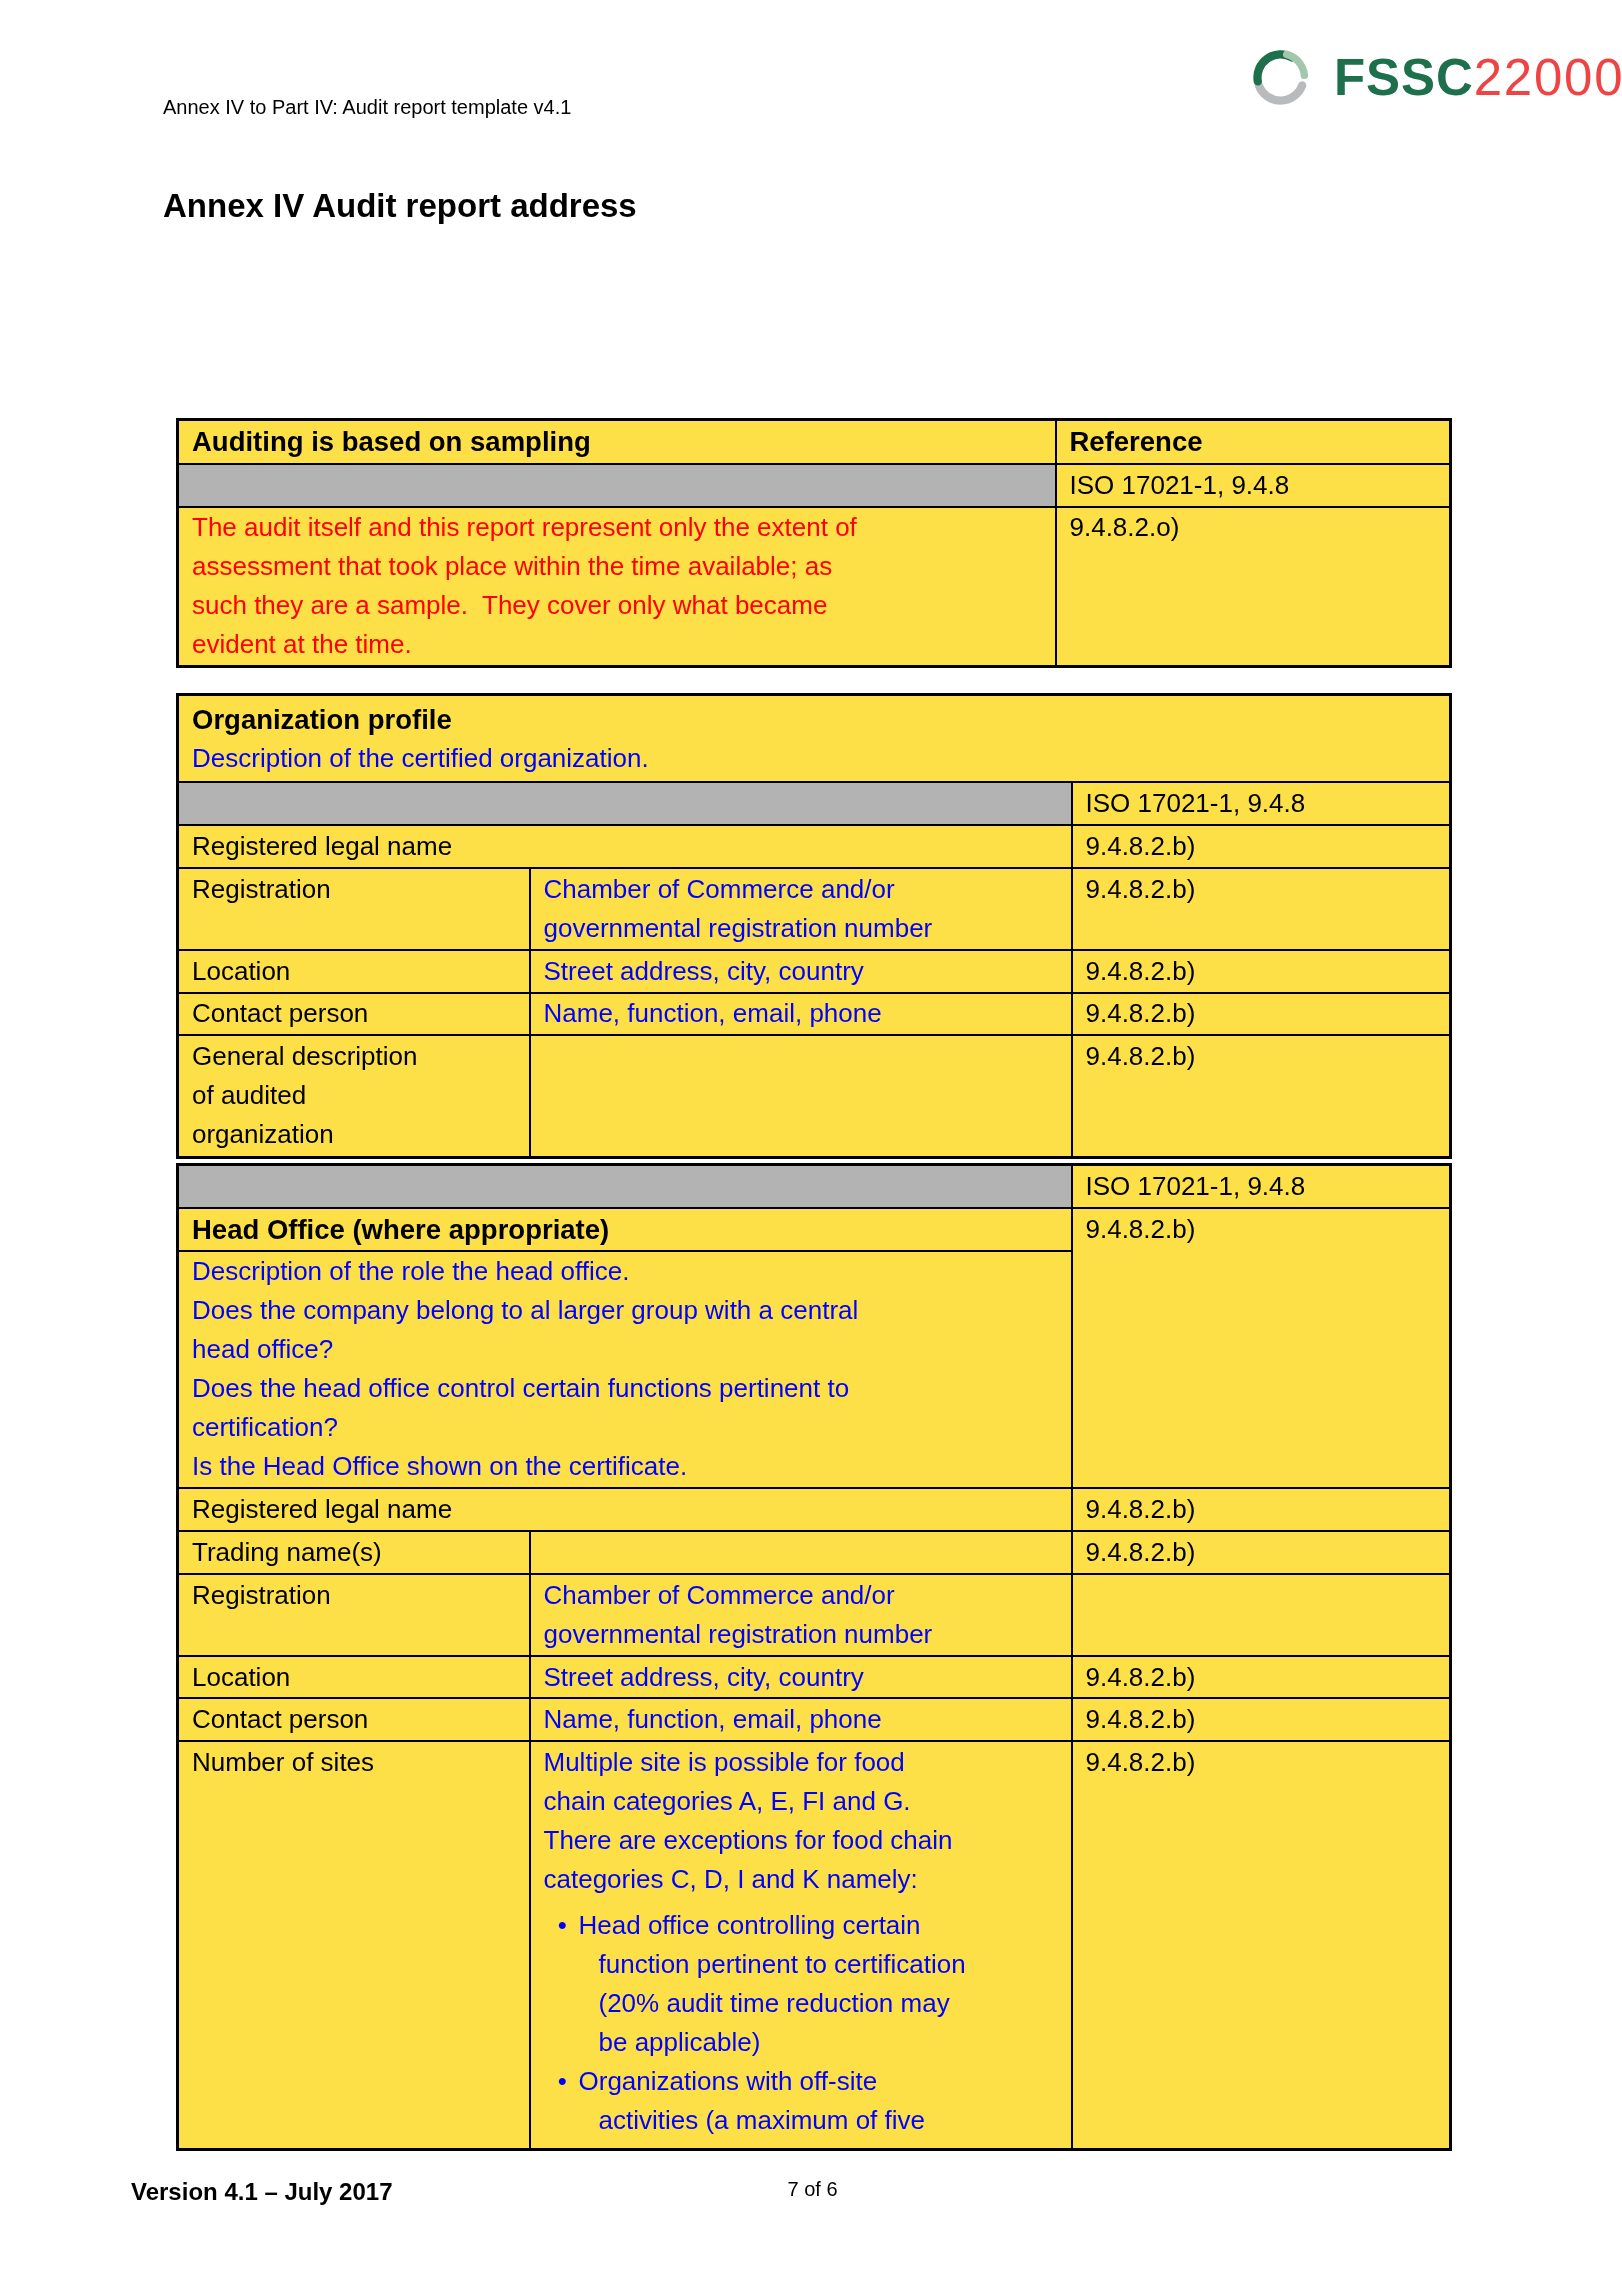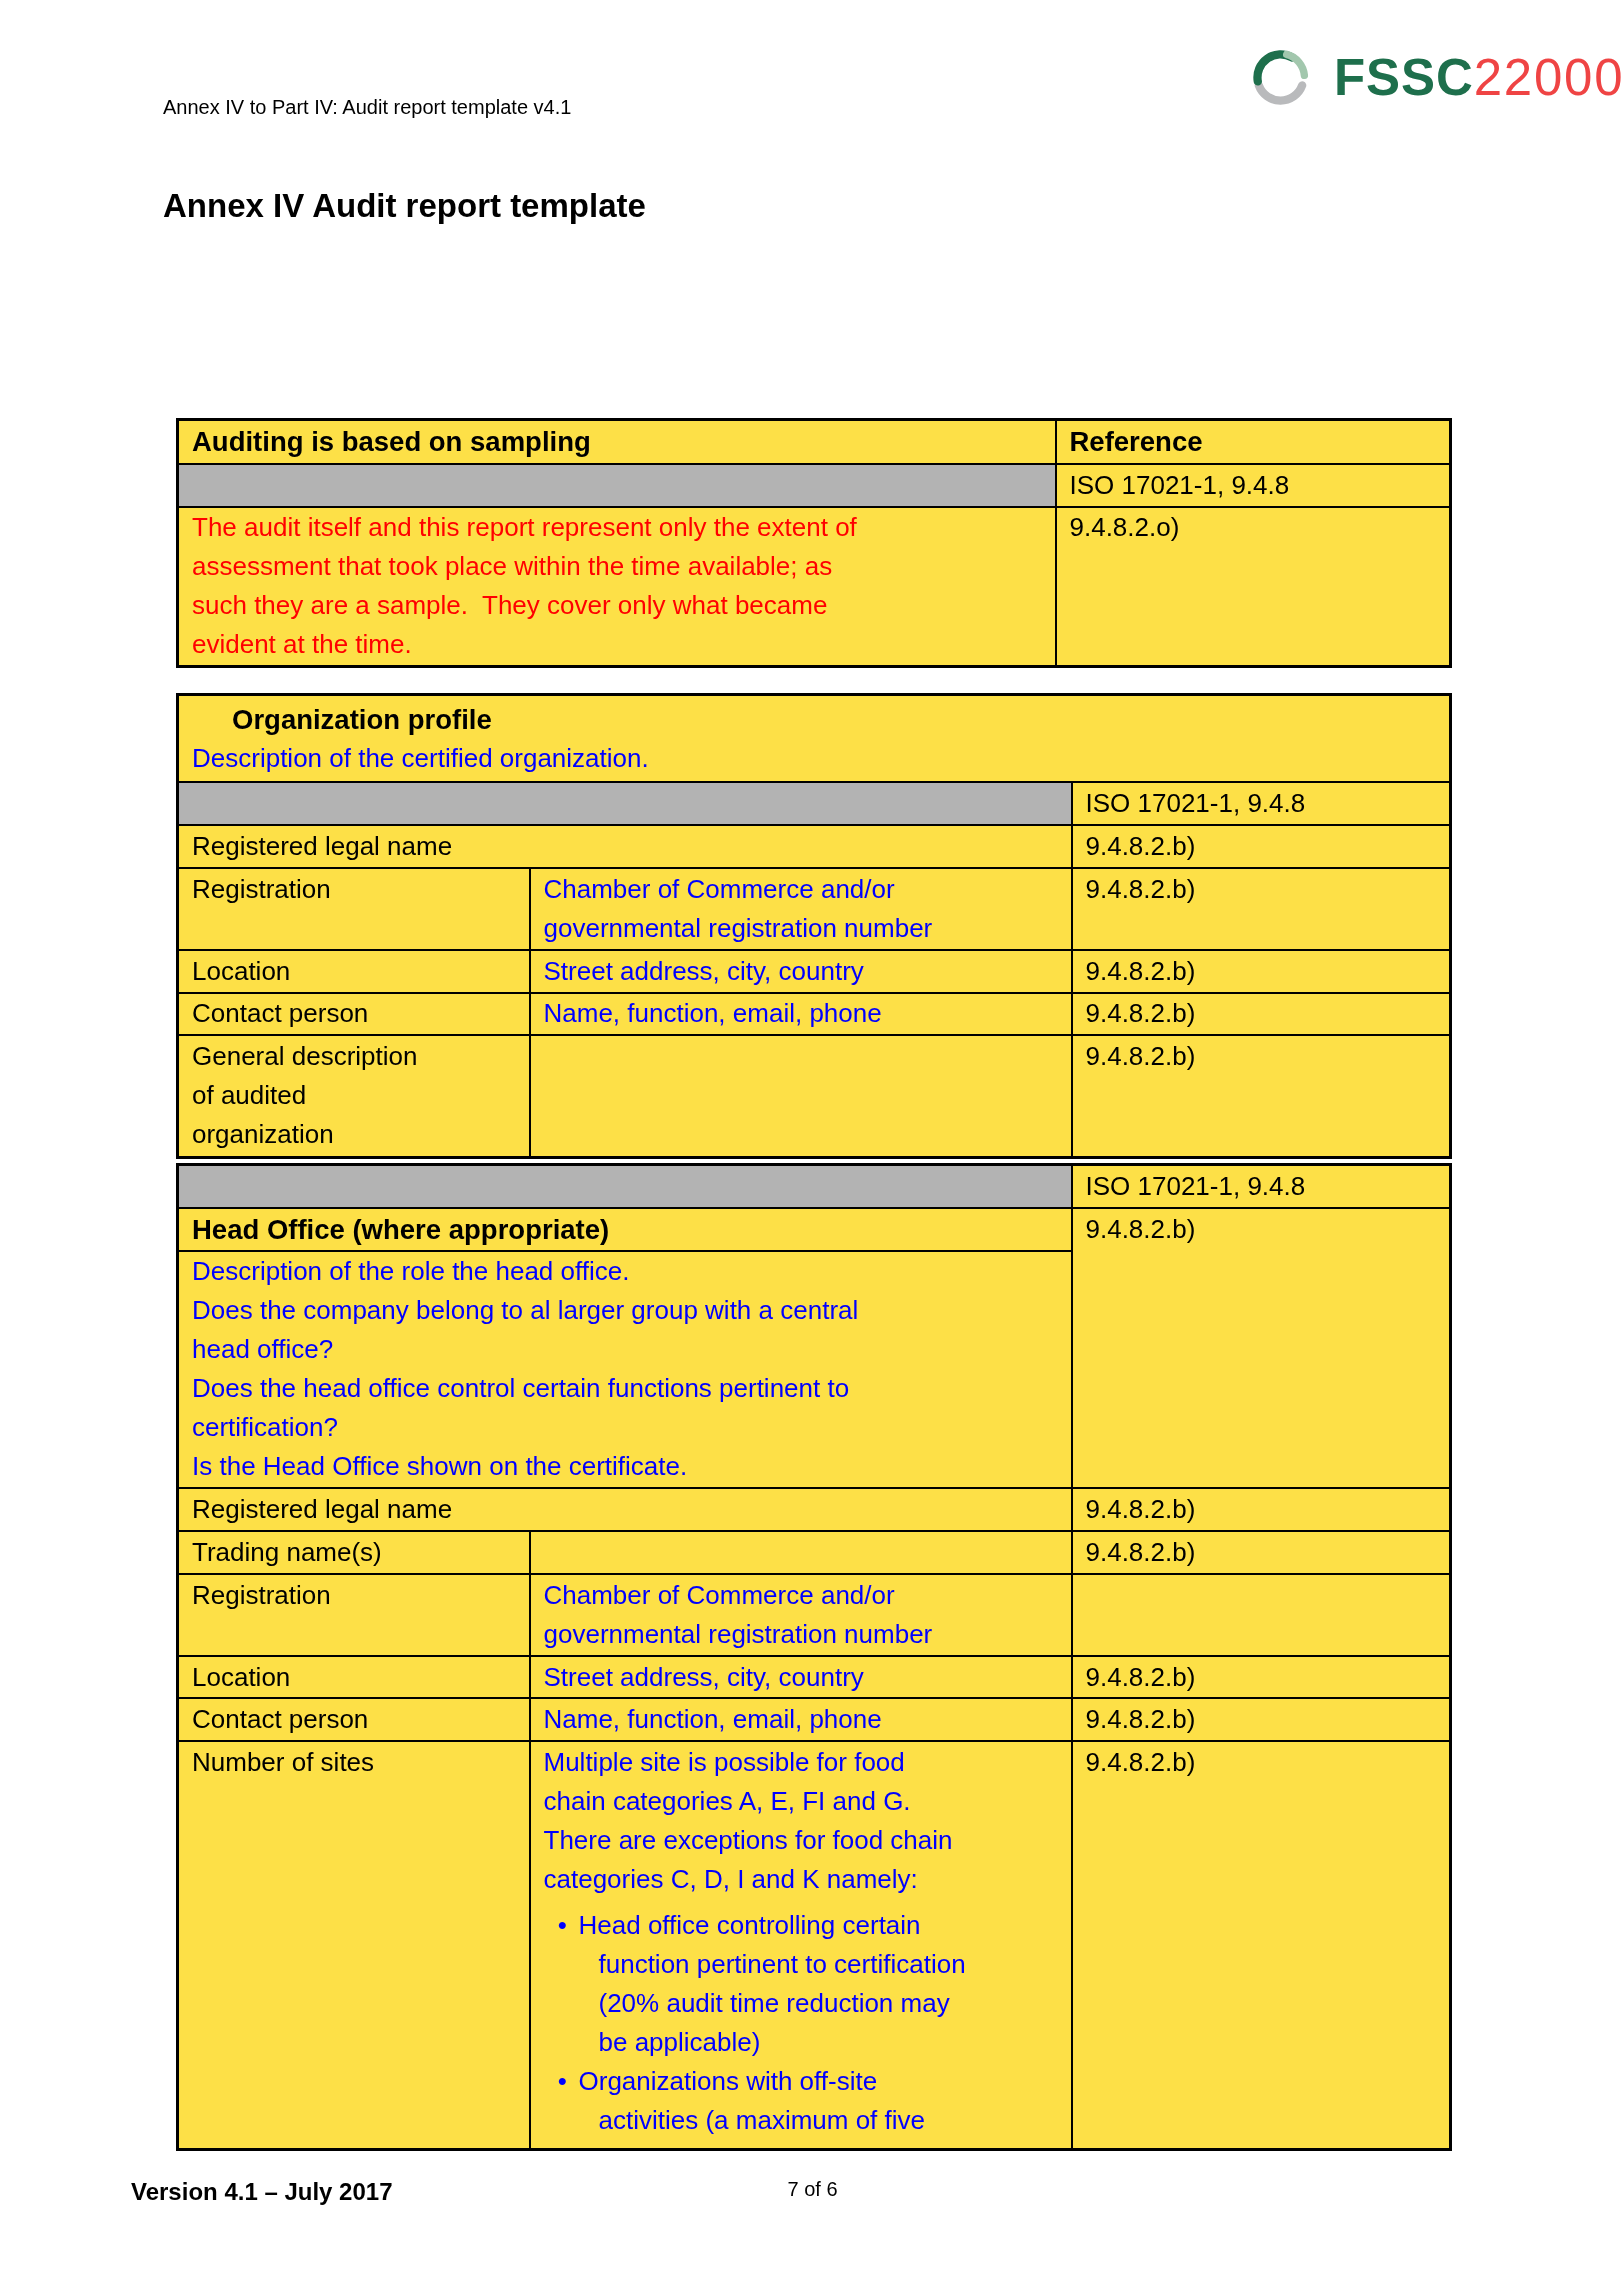--- a/index.html
+++ b/index.html
@@ -29,21 +29,21 @@
   td.bold-cell { font-weight:bold; font-size:27.5px; }
   .gray-band { background:#b3b3b3; }
   .blue { color:#0000ff; }
   .red { color:#ff0000; }
 
   .t-sampling { top:418px; }
   .t-org      { top:693px; }
   .t-head     { top:1163px; }
 
   .t-org-title-cell { padding-top:3.7px; padding-bottom:3.7px; }
-  .t-org-title { font-weight:bold; font-size:27.5px;margin-left:40px; }
+  .t-org-title { font-weight:bold; font-size:27.5px; }
 
   .sites-cell ul { margin:7px; padding:0; list-style:none; }
   .sites-cell li { position:relative; padding-left:48px; text-indent:-20px; white-space:pre-wrap; }
   .sites-cell li::before { content:"•"; position:absolute; left:7.3px; text-indent:0; }
 
   
   .footer-version { position:absolute; left:131px; top:2178px; font-size:24px;font-weight:bold; }
   .footer-page { position:absolute; left:176px; top:2178px; width:1273px; text-align:center; font-size:20px; }
 </style>
 </head>
@@ -56,21 +56,21 @@
   <div class="logo">
     <svg class="logo-globe" viewBox="0 0 64 64" aria-hidden="true">
       <path d="M 8.5 40.6 A 25 25 0 0 0 55.5 40.6" fill="none" stroke="#b9babc" stroke-width="9" stroke-linecap="round"></path>
       <path d="M 7.4 36.3 A 25 25 0 0 1 44.5 10.3" fill="none" stroke="#1e6f4c" stroke-width="9" stroke-linecap="round"></path>
       <path d="M 38.7 6.9 A 26 26 0 0 1 57.9 29.7" fill="none" stroke="#a2c7ad" stroke-width="8" stroke-linecap="round"></path>
     </svg>
     <span class="logo-brand">FSSC</span>
     <span class="logo-number">22000</span>
   </div>
 
-  <div class="doc-title">Annex IV Audit report template</div>
+  <div class="doc-title">Annex IV Audit report address</div>
 
   <table class="grid t-sampling">
     <colgroup>
         <col style="width:878px">
         <col style="width:395px">
       </colgroup>
     <tbody>
         <tr>
       <td class="bold-cell" style="height:40px">Auditing is based on sampling</td>
       <td class="bold-cell">Reference</td>

